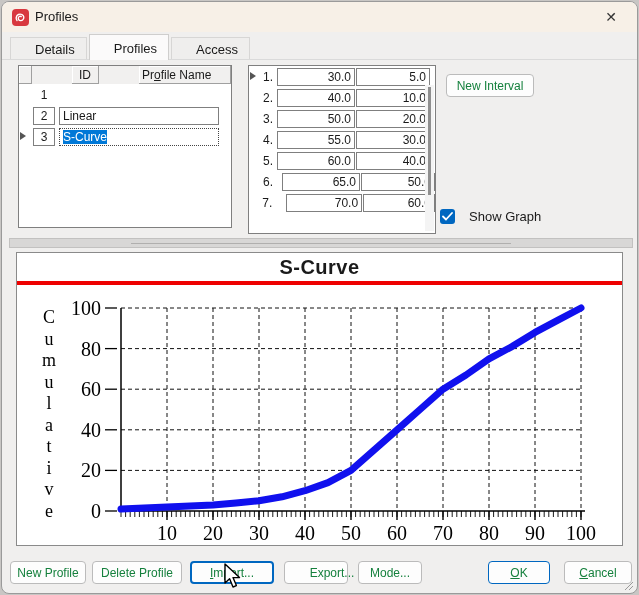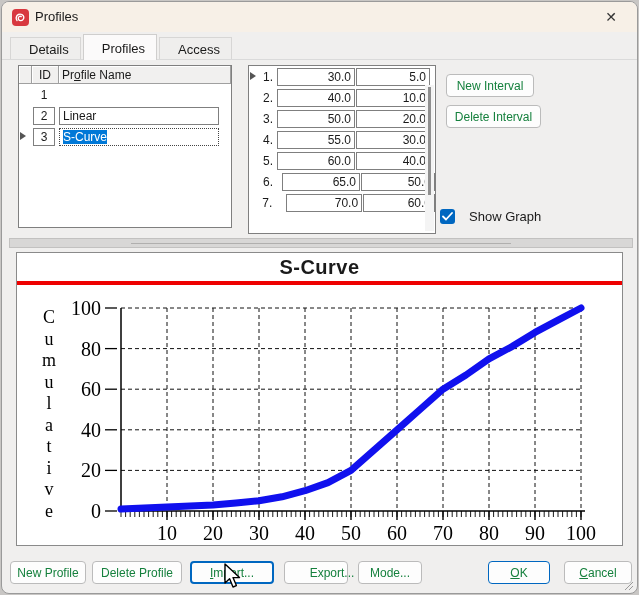--- a/index.html
+++ b/index.html
@@ -7,28 +7,28 @@
   .window{position:relative;width:637px;height:593px;margin:1px;background:#f0efee;
     border:1px solid #9a9a9a;border-radius:8px;overflow:hidden;color:#1a1a1a;}
   
   .titlebar{position:absolute;left:0;top:0;width:100%;height:30px;background:#f7f0e7;}
   .app-icon{position:absolute;left:10px;top:7px;width:17px;height:17px;}
   .title-text{position:absolute;left:33px;top:0;line-height:30px;font-size:13px;}
   .close-btn{position:absolute;right:6px;top:0;width:40px;height:30px;text-align:center;
     line-height:30px;font-size:14px;color:#333;}
   
   .tabs{position:absolute;left:8px;top:33px;display:flex;align-items:flex-end;height:25px;}
-  .tab{font-size:13px;padding:4px 11px 4px 18px;background:#efeeed;border:1px solid #d7d6d5;
+  .tab{font-size:13px;padding:4px 11px 4px 24px;background:#efeeed;border:1px solid #d7d6d5;
     border-bottom:none;margin-right:2px;height:23px;}
   .tab.active{background:#fbfafa;height:26px;padding-top:6px;position:relative;z-index:2;
     border-color:#cfcecd;}
   .tab-line{position:absolute;left:0;top:57px;width:100%;height:1px;background:#dadada;}
   
   .grid-table{position:absolute;background:#ffffff;border:1px solid #7f7f7f;}
-  .g-head{display:flex;height:18px;background:#f1f0ef;font-size:12px;}
+  .g-head{display:flex;height:18px;background:#f1f0ef;font-size:12px;gap:40px;}
   .g-hcell{border-right:1px solid #a0a0a0;border-bottom:1px solid #a0a0a0;
     box-shadow:inset 1px 1px 0 #ffffff;padding:2px 3px 0 3px;white-space:nowrap;overflow:hidden;}
   .g-row{display:flex;align-items:center;height:21px;font-size:12px;}
   .marker-cell{width:12px;position:relative;height:100%;}
   .marker-arrow{position:absolute;left:1px;top:6px;width:0;height:0;
     border-left:6px solid #555;border-top:4px solid transparent;border-bottom:4px solid transparent;}
   .idcol{width:26px;display:flex;justify-content:center;}
   .idbox{width:22px;height:18px;border:1px solid #7f7f7f;text-align:center;line-height:16px;background:#fff;}
   .idplain{width:22px;height:18px;text-align:center;line-height:18px;}
   .editbox{height:18px;border:1px solid #7f7f7f;background:#fff;padding:1px 3px;line-height:14px;
@@ -163,21 +163,20 @@
           <div class="editbox numbox" style="width: 78px; margin-left: 12px;">70.0</div>
           <div class="editbox numbox" style="width: 74px; margin-left: 1px;">60.0</div>
         </div>
       </div>
     <div class="vscroll">
       <div class="vthumb"></div>
     </div>
   </div>
 
   <div class="btn" style="left:444px;top:72px;width:88px;">New Interval</div>
-  <div class="btn" style="left:444px;top:103px;width:95px;">Delete Interval</div>
 
   <div class="checkrow">
     <div class="checkbox">
       <svg width="11" height="9" viewBox="0 0 11 9">
           <polyline points="1,4.5 4,7.5 10,1" fill="none" stroke="#ffffff" stroke-width="1.8" stroke-linecap="round" stroke-linejoin="round"></polyline>
         </svg>
     </div>
     <span>Show Graph</span>
   </div>
 

